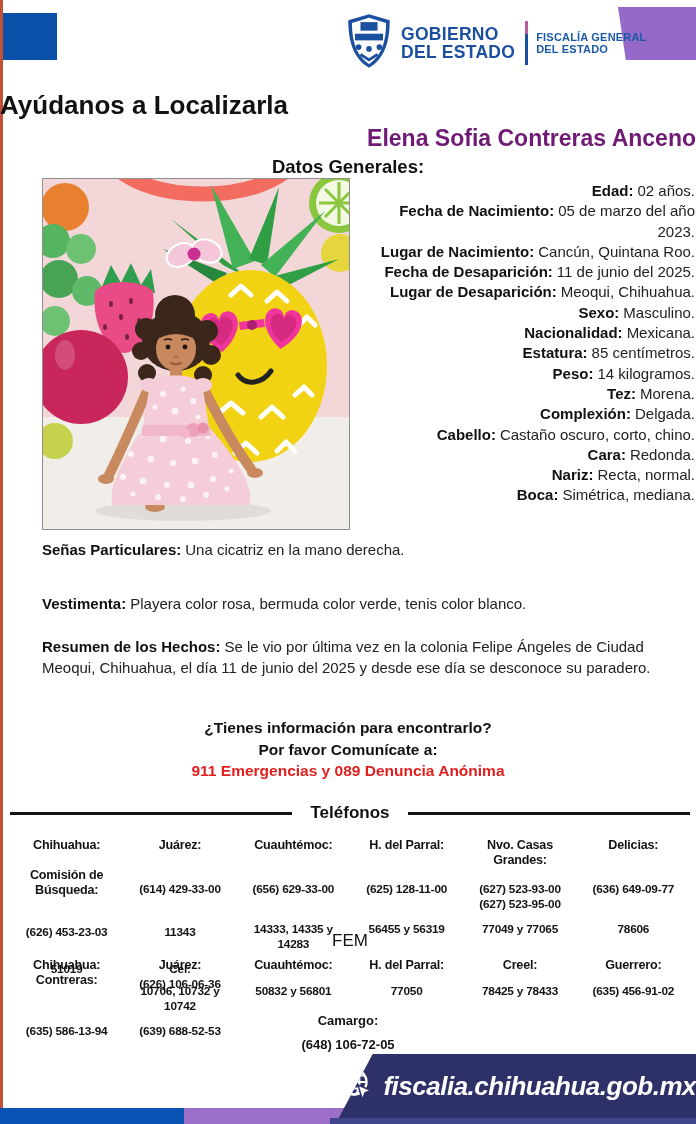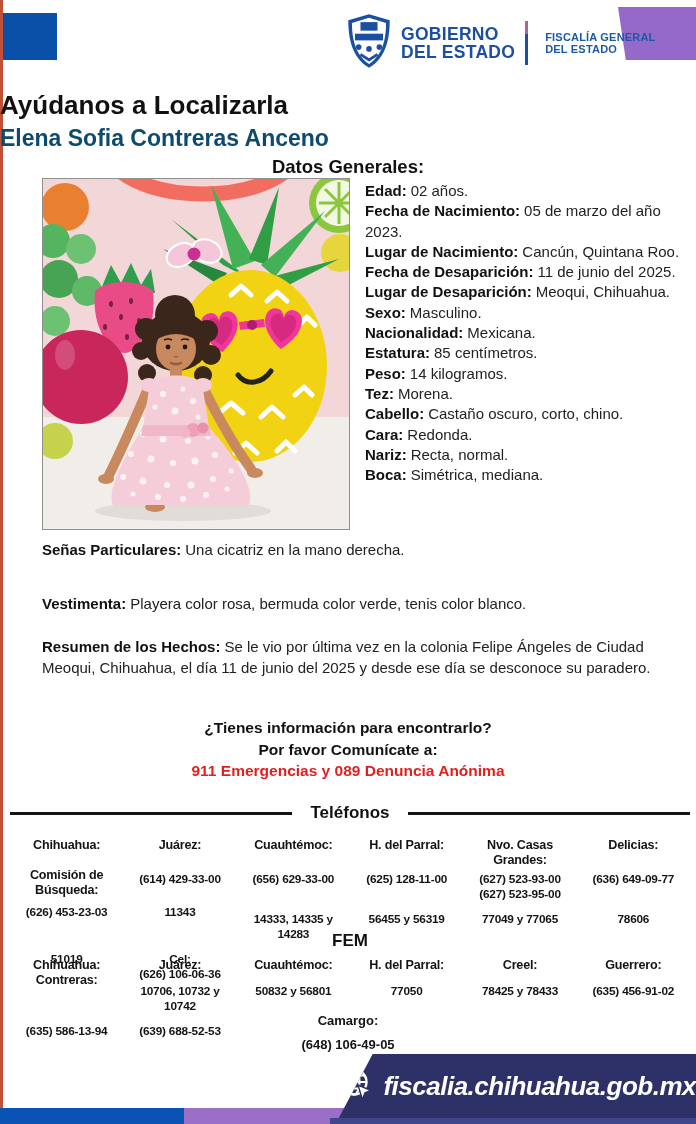--- a/index.html
+++ b/index.html
@@ -10,29 +10,29 @@
   
   .left-edge{position:absolute;left:0;top:0;width:3px;height:100%;background:#c05038;}
   .tl-rect{position:absolute;left:3px;top:13px;width:54px;height:47px;background:#0b50a8;}
   .tr-par{position:absolute;right:0;top:7px;width:78px;height:53px;background:#9469c9;
           clip-path:polygon(0 0,100% 0,100% 100%,10% 100%);}
   
   .logo-row{position:absolute;left:344px;top:13px;display:flex;align-items:center;}
   .logo-org{color:#1b4fa0;font-weight:bold;font-size:17.5px;line-height:18px;letter-spacing:.3px;margin-left:7px;}
   .logo-divider{width:3px;height:44px;margin:0 8px 0 10px;
                 background:linear-gradient(#b55f9e 0 30%,#1b4fa0 30% 100%);}
-  .logo-dept{color:#1b5aa5;font-weight:bold;font-size:11px;line-height:12.5px;letter-spacing:.2px;margin-left:9px;}
+  .logo-dept{color:#1b5aa5;font-weight:bold;font-size:11px;line-height:12.5px;letter-spacing:.2px;}
   
   .title{position:absolute;top:90px;left:0;right:0;text-align:left;font-size:26px;font-weight:bold;color:#111;}
-  .name{position:absolute;top:125px;left:0;right:0;text-align:left;font-size:23px;font-weight:bold;color:#0c4a6e;}
+  .name{position:absolute;top:125px;left:0;right:0;text-align:right;font-size:23px;font-weight:bold;color:#701a75;}
   .datos-h{position:absolute;top:156px;left:0;right:0;text-align:center;font-size:18.5px;font-weight:bold;color:#111;}
   
   .photo{position:absolute;left:42px;top:178px;width:306px;height:350px;border:1px solid #8f8f8f;background:#f3d7d8;}
   .photo svg{display:block;}
-  .fields{position:absolute;left:365px;top:181px;width:330px;font-size:15px;line-height:20.3px;color:#222;}
+  .fields{position:absolute;left:365px;top:181px;width:330px;font-size:15px;line-height:20.3px;color:#222;text-align:right;}
   .fields b{color:#111;margin-right:4px;}
   
   .detail{position:absolute;left:42px;right:22px;font-size:15px;line-height:21px;color:#222;}
   .detail b{color:#111;margin-right:4px;}
   .d1{top:539px;} .d2{top:593px;} .d3{top:636px;}
   
   .contact{position:absolute;top:717px;left:0;right:0;text-align:center;font-weight:bold;
            font-size:15.5px;line-height:21.5px;}
   .contact .black{color:#111;}
   .contact .red{color:#e01f1f;}
@@ -40,24 +40,24 @@
   
   .tel-section{position:absolute;top:803px;left:10px;right:6px;}
   .tel-title-row{display:flex;align-items:center;}
   .tel-line{flex:1;height:3px;background:#141414;}
   .tel-title{margin:0 18px;font-size:17px;font-weight:bold;color:#111;}
   .pgrid{display:grid;grid-template-columns:repeat(6,1fr);text-align:center;font-weight:bold;
          color:#141414;font-size:11.8px;letter-spacing:-0.2px;line-height:14.5px;}
   .tel-grid{margin-top:15px;}
   .ph-h{font-size:12.6px;line-height:15px;}
   .cell div{white-space:nowrap;}
-  .r1{margin-top:4px;}
+  .r1{margin-top:14px;}
   .r2{margin-top:11px;}
   .fem-section{position:absolute;top:931px;left:10px;right:6px;text-align:center;}
-  .fem-title{font-size:17px;font-weight:bold;color:#111;}
+  .fem-title{font-size:17px;font-weight:normal;color:#111;}
   .fem-grid{margin-top:7px;}
   .camargo{position:absolute;top:1009px;left:0;right:0;text-align:center;font-weight:bold;
            font-size:13px;line-height:24px;color:#141414;}
   
   .strip-blue{position:absolute;left:0;bottom:0;width:196px;height:16px;background:#0a52b4;
               clip-path:polygon(0 0,94% 0,100% 100%,0 100%);}
   .strip-purple{position:absolute;left:184px;bottom:0;width:210px;height:16px;background:#9b6fc7;}
   .strip-indigo{position:absolute;left:330px;right:0;bottom:0;height:6px;background:#3f468c;}
   .footer-par{position:absolute;left:320px;bottom:6px;width:376px;height:64px;background:#2d3168;
               clip-path:polygon(14% 0,100% 0,100% 100%,5% 100%);
@@ -238,20 +238,21 @@
   <div><b>Edad:</b><span>02 años.</span></div>
   <div><b>Fecha de Nacimiento:</b><span>05 de marzo del año 2023.</span></div>
   <div><b>Lugar de Nacimiento:</b><span>Cancún, Quintana Roo.</span></div>
   <div><b>Fecha de Desaparición:</b><span>11 de junio del 2025.</span></div>
   <div><b>Lugar de Desaparición:</b><span>Meoqui, Chihuahua.</span></div>
   <div><b>Sexo:</b><span>Masculino.</span></div>
   <div><b>Nacionalidad:</b><span>Mexicana.</span></div>
   <div><b>Estatura:</b><span>85 centímetros.</span></div>
   <div><b>Peso:</b><span>14 kilogramos.</span></div>
   <div><b>Tez:</b><span>Morena.</span></div>
+  <div><b>Complexión:</b><span>Delgada.</span></div>
   <div><b>Cabello:</b><span>Castaño oscuro, corto, chino.</span></div>
   <div><b>Cara:</b><span>Redonda.</span></div>
   <div><b>Nariz:</b><span>Recta, normal.</span></div>
   <div><b>Boca:</b><span>Simétrica, mediana.</span></div>
 </div>
 
 <div class="detail d1"><b>Señas Particulares:</b><span>Una cicatriz en la mano derecha.</span></div>
 <div class="detail d2"><b>Vestimenta:</b><span>Playera color rosa, bermuda color verde, tenis color blanco.</span></div>
 <div class="detail d3"><b>Resumen de los Hechos:</b><span>Se le vio por última vez en la colonia Felipe Ángeles de Ciudad Meoqui, Chihuahua, el día 11 de junio del 2025 y desde ese día se desconoce su paradero.</span></div>
 
@@ -412,21 +413,21 @@
       </div>
     <div class="r2 cell">
         <div>(639) 688-52-53</div>
         <div></div>
       </div>
   </div>
 </div>
 
 <div class="camargo">
   <div>Camargo:</div>
-  <div>(648) 106-49-05</div>
+  <div>(648) 106-72-05</div>
 </div>
 
 <div class="strip-blue"></div>
 <div class="strip-purple"></div>
 <div class="strip-indigo"></div>
 <div class="footer-par">
   <span>
     <svg width="36" height="36" viewBox="0 0 36 36">
       <circle cx="17" cy="16" r="12.5" stroke="#ffffff" stroke-width="2.4" fill="none"></circle>
       <ellipse cx="17" cy="16" rx="5.5" ry="12.5" stroke="#ffffff" stroke-width="2.2" fill="none"></ellipse>

